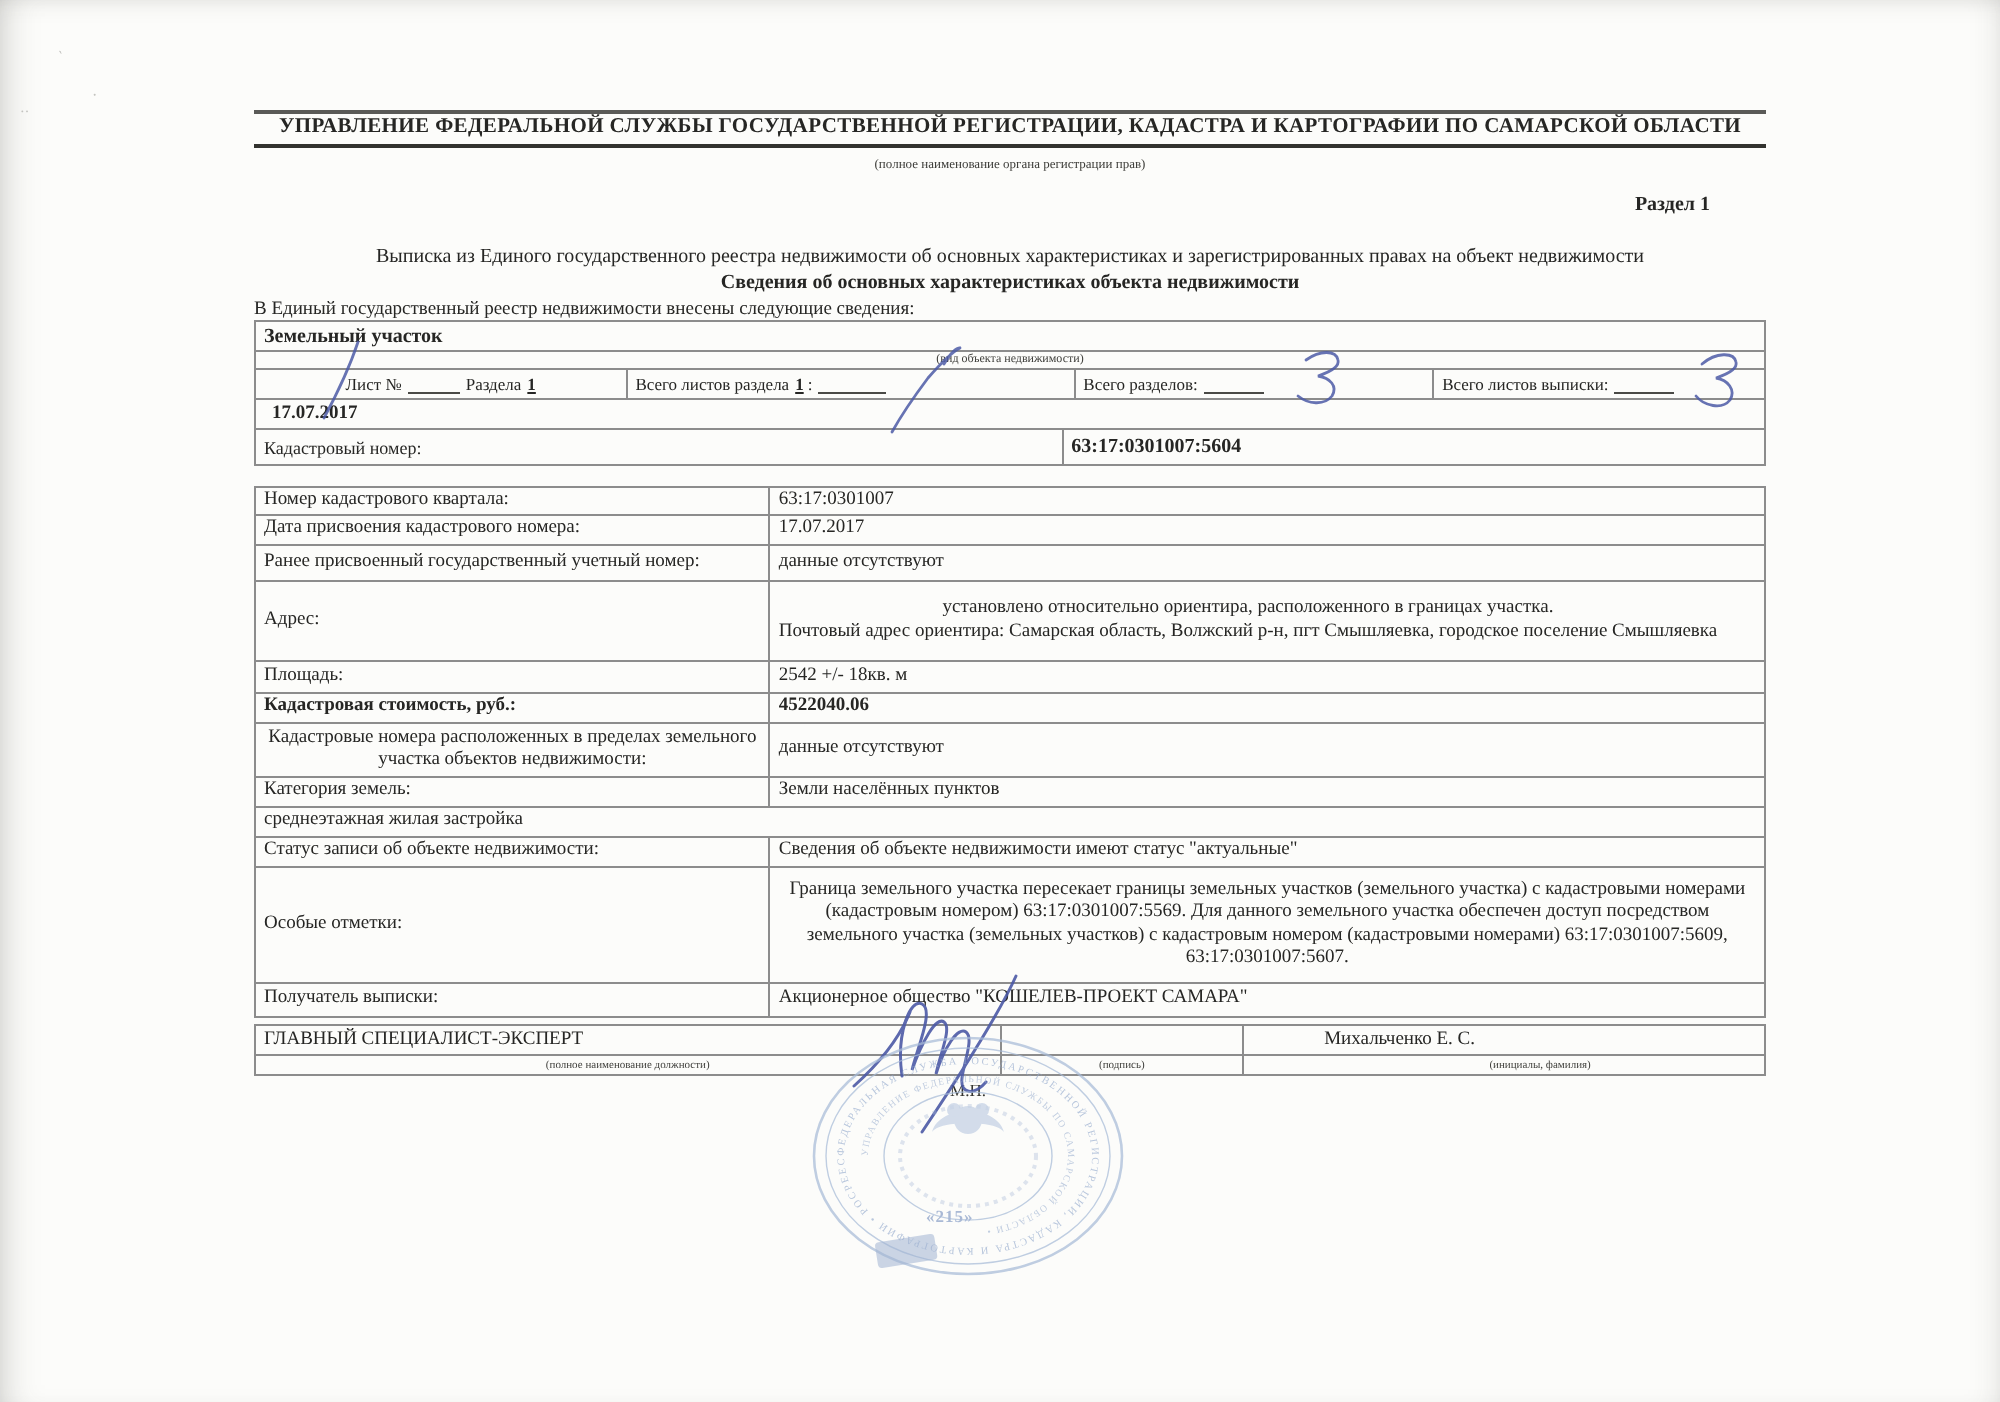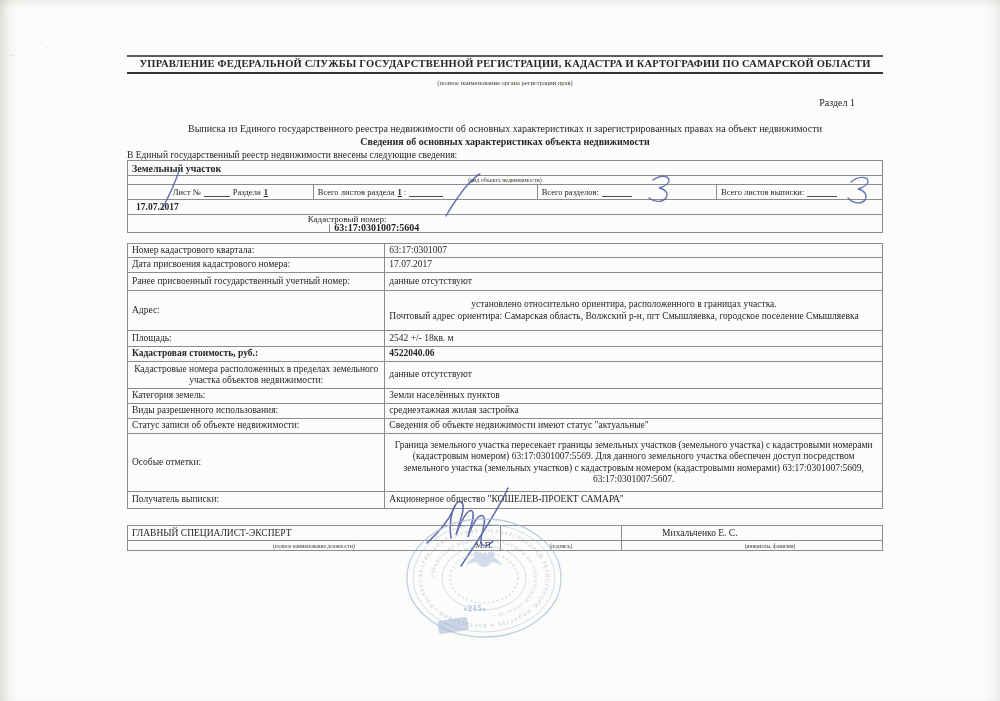--- a/index.html
+++ b/index.html
@@ -10,21 +10,21 @@
     color:#262624;
     box-shadow:inset 14px 0 20px -16px rgba(60,60,55,.35), inset -12px 0 18px -16px rgba(60,60,55,.25), inset 0 10px 16px -14px rgba(60,60,55,.2);
   }
   .abs{position:absolute;}
   .doc-col{left:127px;width:756px;}
   
   .top-rule{top:55px;height:2px;background:#3d3d3a;opacity:.85;}
   .org-title{top:58px;text-align:center;font-weight:bold;font-size:10.5px;letter-spacing:.2px;
              border-bottom:2px solid #33332f;padding-bottom:3px;}
   .org-subtitle{top:79px;text-align:center;font-size:6.5px;color:#3c3c38;}
-  .section-label{top:97px;text-align:right;padding-right:28px;font-weight:normal;font-size:10px;box-sizing:border-box;}
+  .section-label{top:97px;text-align:right;padding-right:28px;font-weight:bold;font-size:10px;box-sizing:border-box;}
   .extract-title{top:123px;text-align:center;font-size:10px;}
   .extract-subtitle{top:136px;text-align:center;font-size:10px;font-weight:bold;}
   .intro-line{top:150px;font-size:9.5px;}
   
   .grid{box-sizing:border-box;}
   .g-row{display:flex;box-sizing:border-box;border:1px solid #8c8c8c;border-top:none;align-items:center;}
   .g-row.first{border-top:1px solid #8c8c8c;}
   .g-cell{box-sizing:border-box;height:100%;display:flex;align-items:center;padding:1px 4px 1px 4px;border-left:1px solid #8c8c8c;overflow:hidden;}
   .g-cell:first-child{border-left:none;}
   .t1{top:160px;font-size:9px;}
@@ -91,21 +91,21 @@
         <span class="blank w30"></span>
       </div>
       <div class="g-cell" style="width:22%;">
         <span>Всего листов выписки:</span>
         <span class="blank w30"></span>
       </div>
     </div>
     <div class="g-row" style="height:15px;">
       <div class="g-cell date-bold" style="width:100%;">17.07.2017</div>
     </div>
-    <div class="g-row" style="height:18px;flex-direction:column;">
+    <div class="g-row" style="height:18px;">
       <div class="g-cell" style="width:53.4%;">Кадастровый номер:</div>
       <div class="g-cell kad-val" style="width:46.6%;text-align:center;">63:17:0301007:5604</div>
     </div>
   </div>
 
   <div class="abs doc-col grid t2">
     <div class="g-row first" style="height:15px;">
       <div class="g-cell lbl">Номер кадастрового квартала:</div>
       <div class="g-cell val">63:17:0301007</div>
     </div>
@@ -132,39 +132,38 @@
     </div>
     <div class="g-row" style="height:27px;">
       <div class="g-cell lbl">Кадастровые номера расположенных в пределах земельного участка объектов недвижимости:</div>
       <div class="g-cell val">данные отсутствуют</div>
     </div>
     <div class="g-row" style="height:15px;">
       <div class="g-cell lbl">Категория земель:</div>
       <div class="g-cell val">Земли населённых пунктов</div>
     </div>
     <div class="g-row" style="height:15px;">
-      <div class="g-cell lbl">Виды разрешенного использования:</div>
       <div class="g-cell val">среднеэтажная жилая застройка</div>
     </div>
     <div class="g-row" style="height:15px;">
       <div class="g-cell lbl">Статус записи об объекте недвижимости:</div>
       <div class="g-cell val">Сведения об объекте недвижимости имеют статус "актуальные"</div>
     </div>
     <div class="g-row" style="height:58px;">
       <div class="g-cell lbl">Особые отметки:</div>
       <div class="g-cell val">Граница земельного участка пересекает границы земельных участков (земельного участка) с кадастровыми номерами (кадастровым номером) 63:17:0301007:5569. Для данного земельного участка обеспечен доступ посредством земельного участка (земельных участков) с кадастровым номером (кадастровыми номерами) 63:17:0301007:5609, 63:17:0301007:5607.</div>
     </div>
     <div class="g-row" style="height:17px;">
       <div class="g-cell lbl">Получатель выписки:</div>
       <div class="g-cell val">Акционерное общество "КОШЕЛЕВ-ПРОЕКТ САМАРА"</div>
     </div>
   </div>
 
   <div class="abs doc-col grid t3">
-    <div class="g-row first" style="height:16px;margin-top:13px;">
+    <div class="g-row first" style="height:16px;">
       <div class="g-cell c1">ГЛАВНЫЙ СПЕЦИАЛИСТ-ЭКСПЕРТ</div>
       <div class="g-cell c2"></div>
       <div class="g-cell c3">Михальченко Е. С.</div>
     </div>
     <div class="g-row" style="height:10px;">
       <div class="g-cell c1 cap">(полное наименование должности)</div>
       <div class="g-cell c2 cap">(подпись)</div>
       <div class="g-cell c3 cap">(инициалы, фамилия)</div>
     </div>
   </div>

